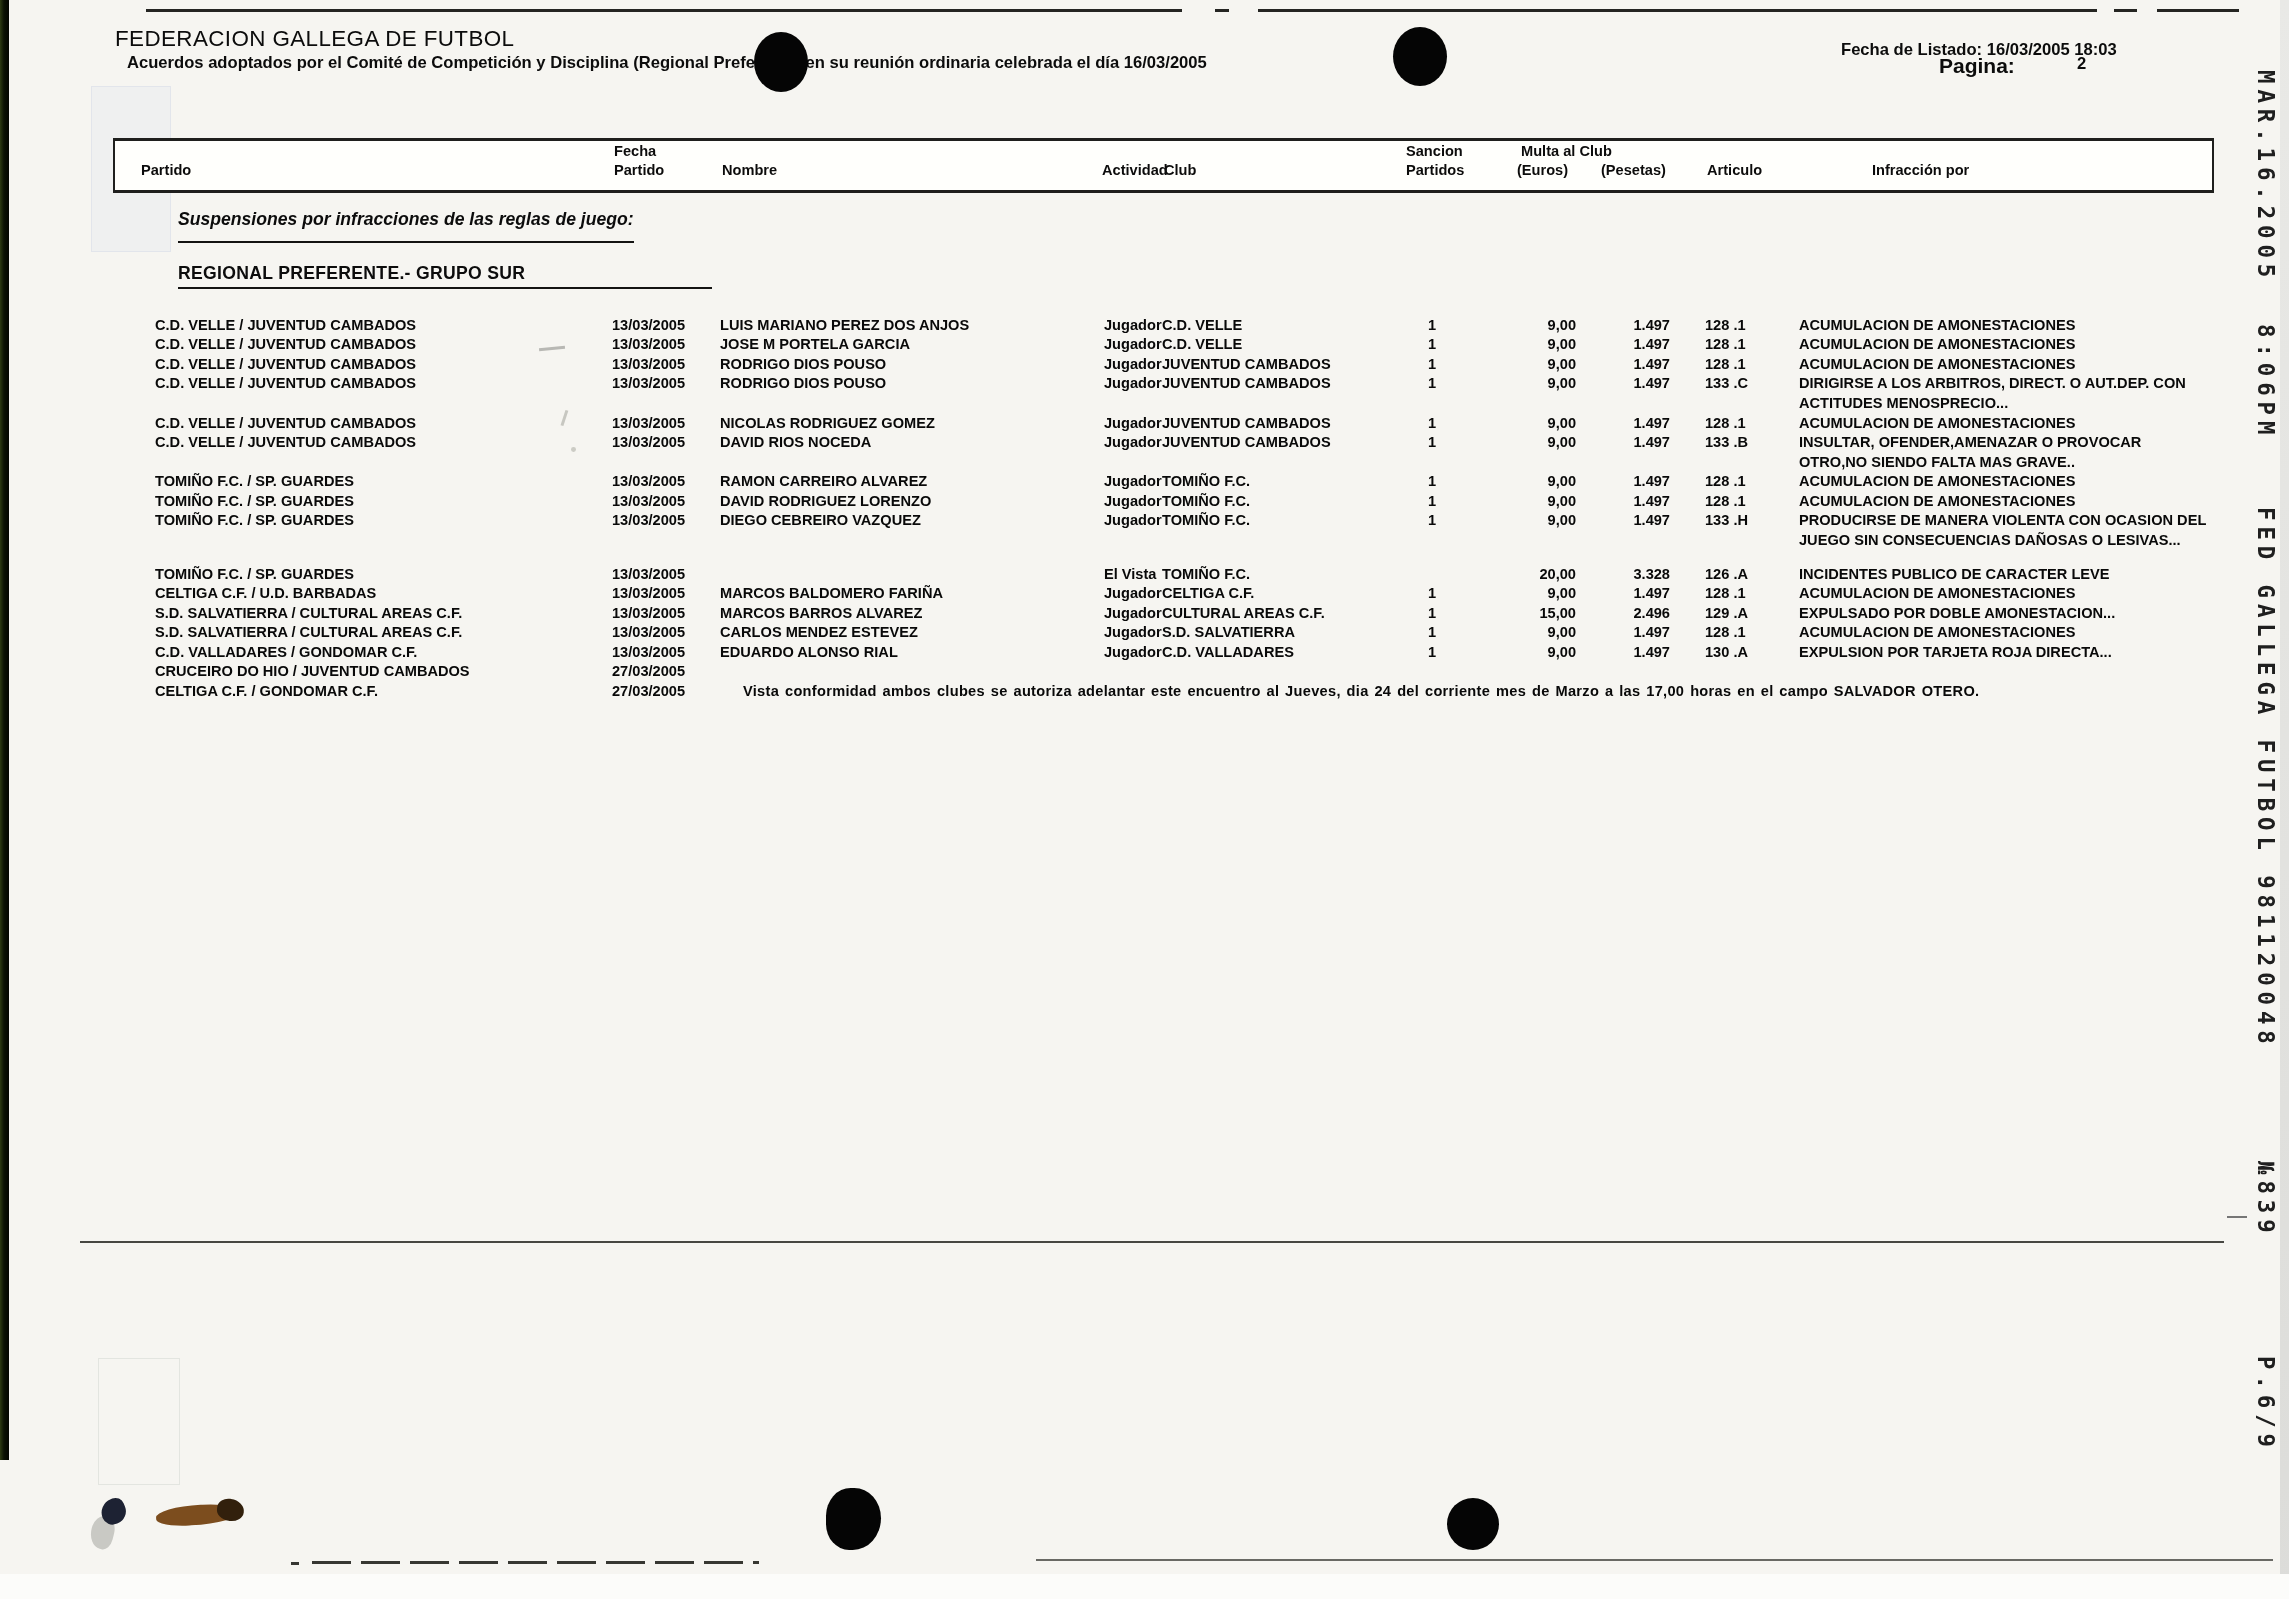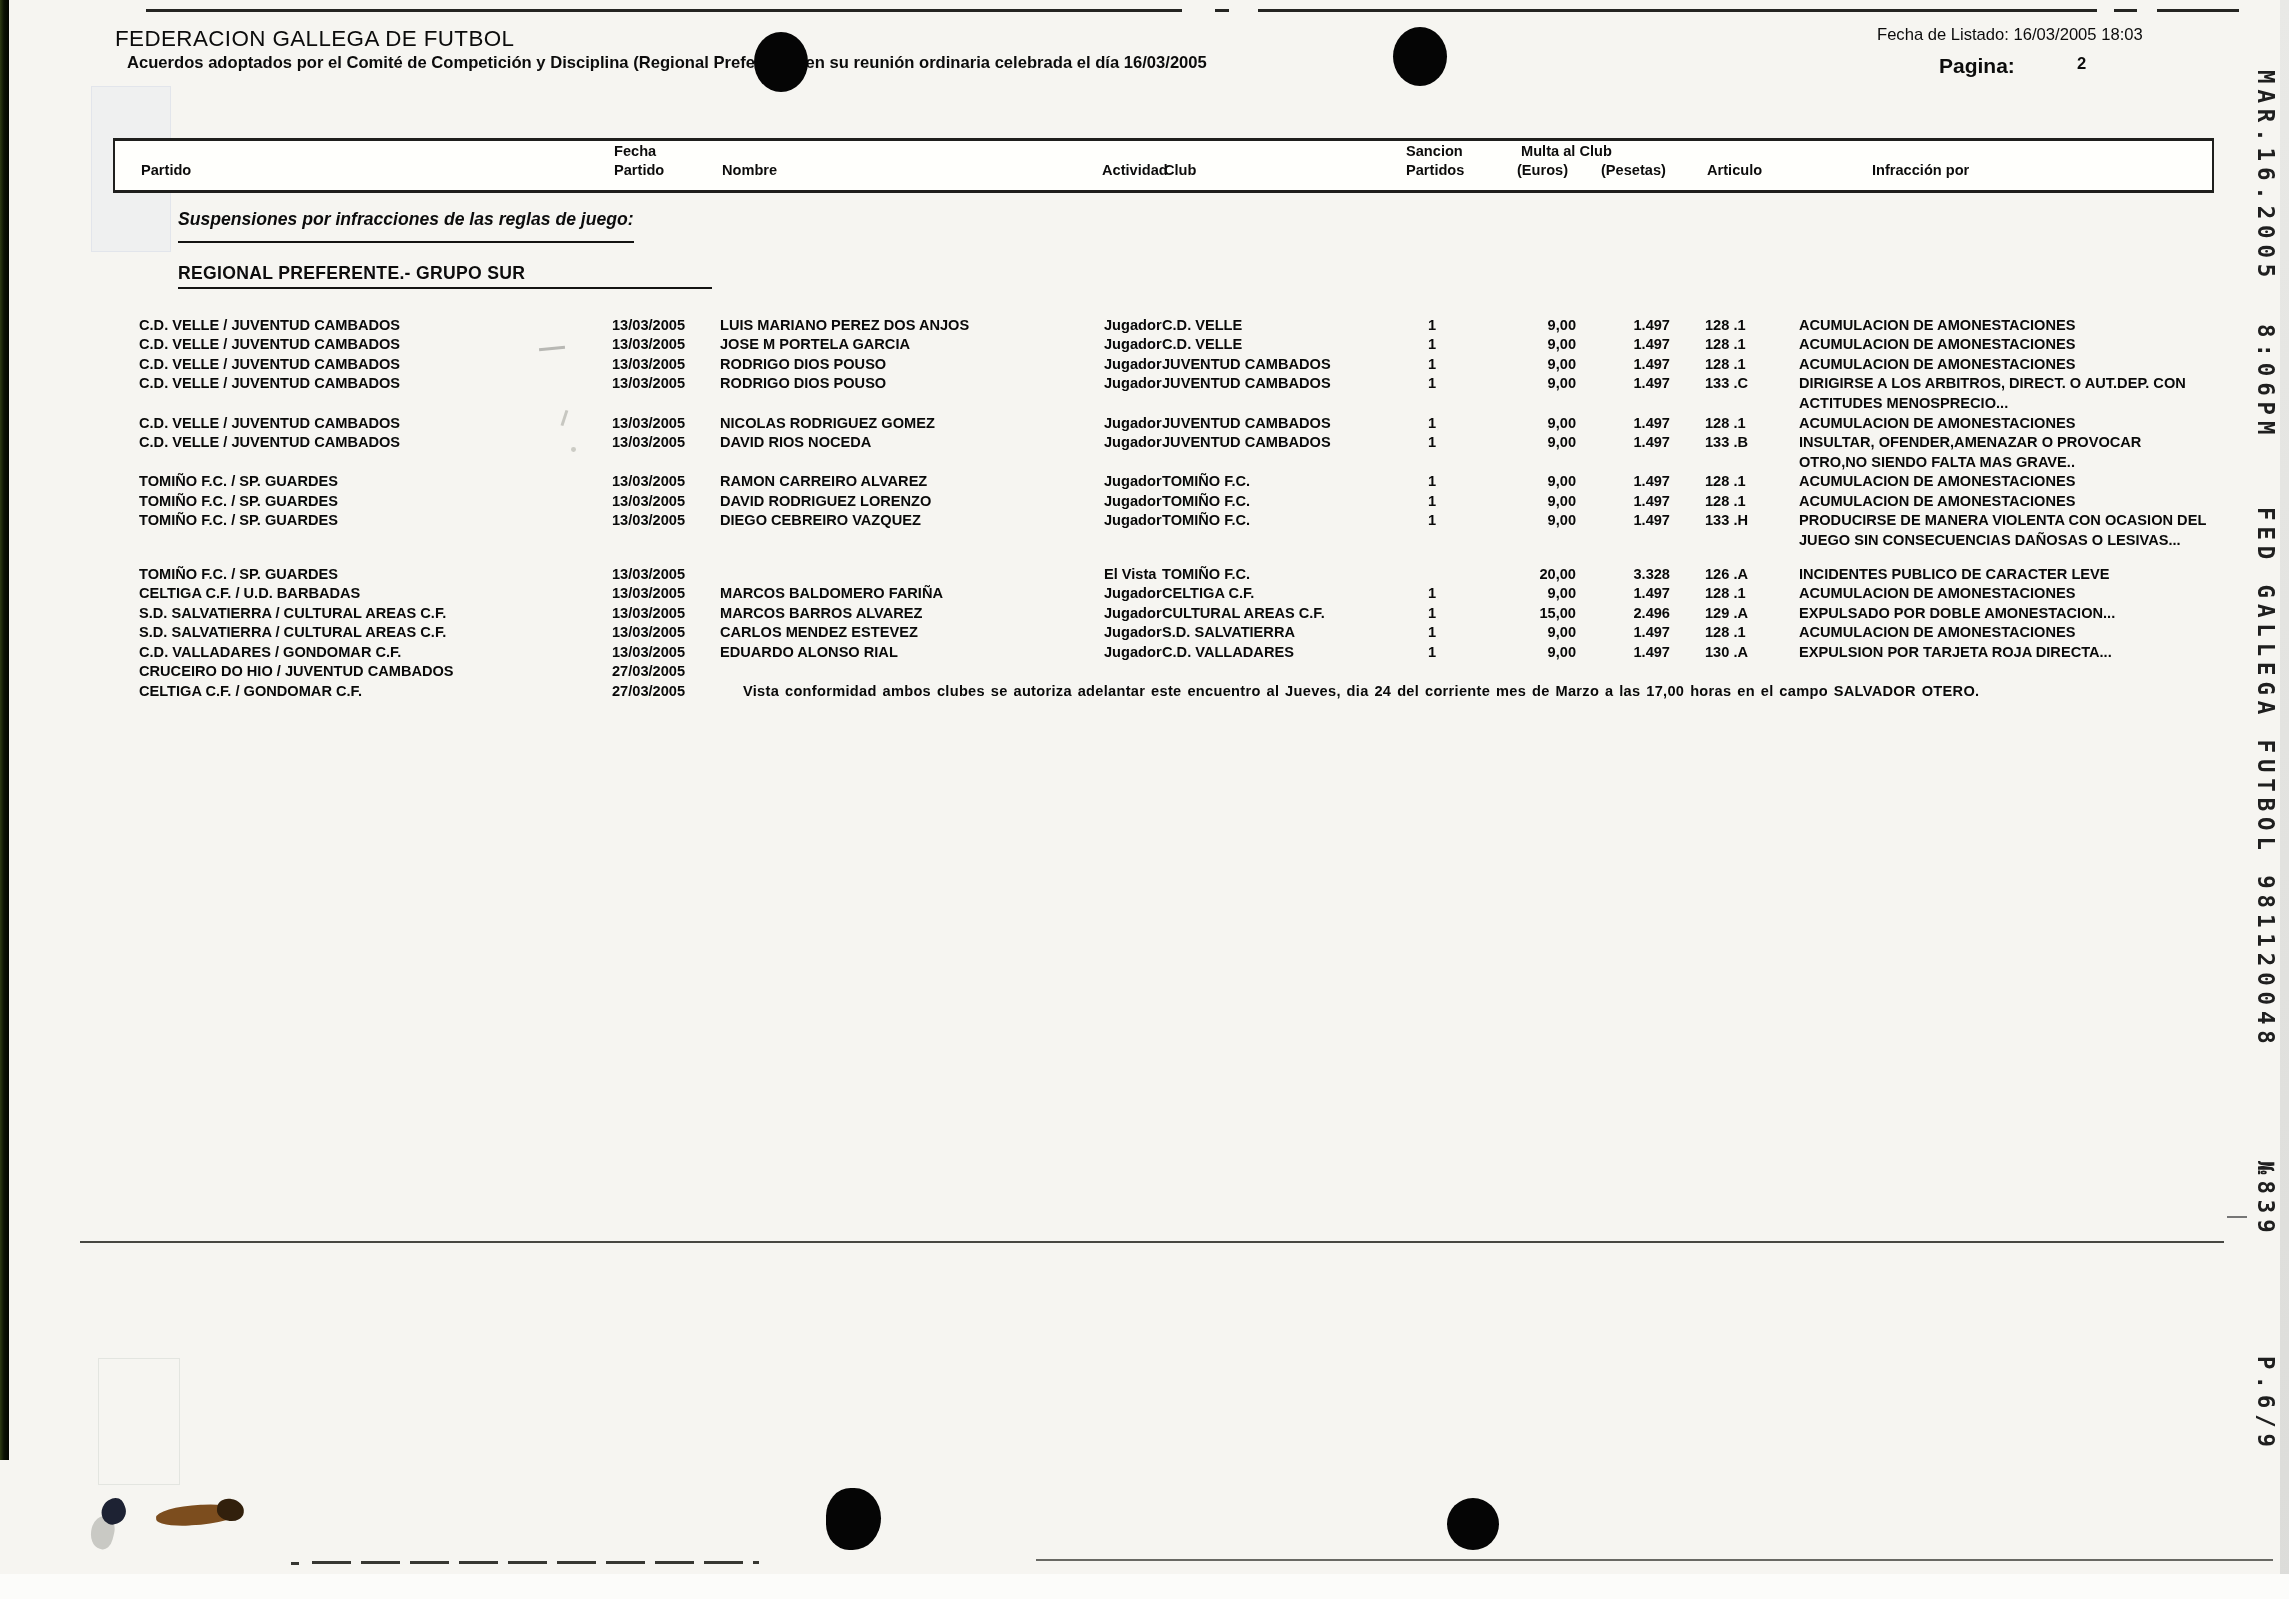--- a/index.html
+++ b/index.html
@@ -44,40 +44,40 @@
   .ink-gray{position:absolute;left:91px;top:1516px;width:23.4px;height:33px;background:#c9c9c4;
     border-radius:50% 50% 40% 60%;transform:rotate(14deg);z-index:5;}
   .ink-brown{position:absolute;left:156px;top:1505px;width:84px;height:19.5px;background:#7c4d1e;
     border-radius:55% 45% 60% 40%;transform:rotate(-3deg);z-index:5;}
   .ink-brown-dark{position:absolute;left:217px;top:1499px;width:27px;height:21.5px;background:#32200c;
     border-radius:45% 55% 50% 50%;transform:rotate(8deg);z-index:6;}
 
   
   .h-title{left:115px;top:26px;font-size:22.4px;font-weight:normal;letter-spacing:0.4px;}
   .h-sub{left:127px;top:53px;font-size:16.6px;font-weight:bold;}
-  .h-fecha{left:1841px;top:25px;font-size:16.6px;font-weight:normal;margin-left:36px;}
+  .h-fecha{left:1841px;top:40px;font-size:16.6px;font-weight:bold;}
   .h-pag-label{left:1939px;top:54px;font-size:21px;font-weight:bold;}
   .h-pag-val{left:2077px;top:54px;font-size:16.6px;font-weight:bold;}
 
   
   .thead-box{position:absolute;left:113px;top:138px;width:2097px;height:49px;
     border-top:3.9px solid #262624;border-bottom:3.9px solid #262624;
     border-left:2.9px solid #262624;border-right:2.9px solid #262624;background:#f8f7f3;}
   .th{position:absolute;font-size:14.6px;font-weight:bold;white-space:nowrap;}
 
   
   .sec1{left:178px;top:209px;font-size:17.6px;font-weight:bold;font-style:italic;
     border-bottom:2.4px solid #1c1c1a;padding-bottom:11px;}
   .sec2{left:178px;top:263px;font-size:17.6px;font-weight:bold;width:534px;
     border-bottom:2.4px solid #1c1c1a;padding-bottom:2.9px;letter-spacing:0.3px;}
 
   
   .row{position:absolute;left:0;width:2290px;height:19.5px;}
   .c{position:absolute;font-size:14.6px;font-weight:bold;white-space:nowrap;line-height:19.5px;color:#121212;}
-  .c-partido{left:139px;text-align:center;}
+  .c-partido{left:155px;text-align:center;}
   .c-fecha{left:612px;}
   .c-nombre{left:720px;}
   .c-actividad{left:1104px;}
   .c-club{left:1162px;}
   .c-sancion{left:1402px;width:60px;text-align:center;}
   .c-euros{left:1490px;width:86px;text-align:right;}
   .c-pesetas{left:1588px;width:82px;text-align:right;}
   .c-articulo{left:1705px;}
   .c-infraccion{left:1799px;width:429px;white-space:pre-line;}
   .c-nota{left:743px;width:1521px;letter-spacing:0.3px;word-spacing:1.5px;}

